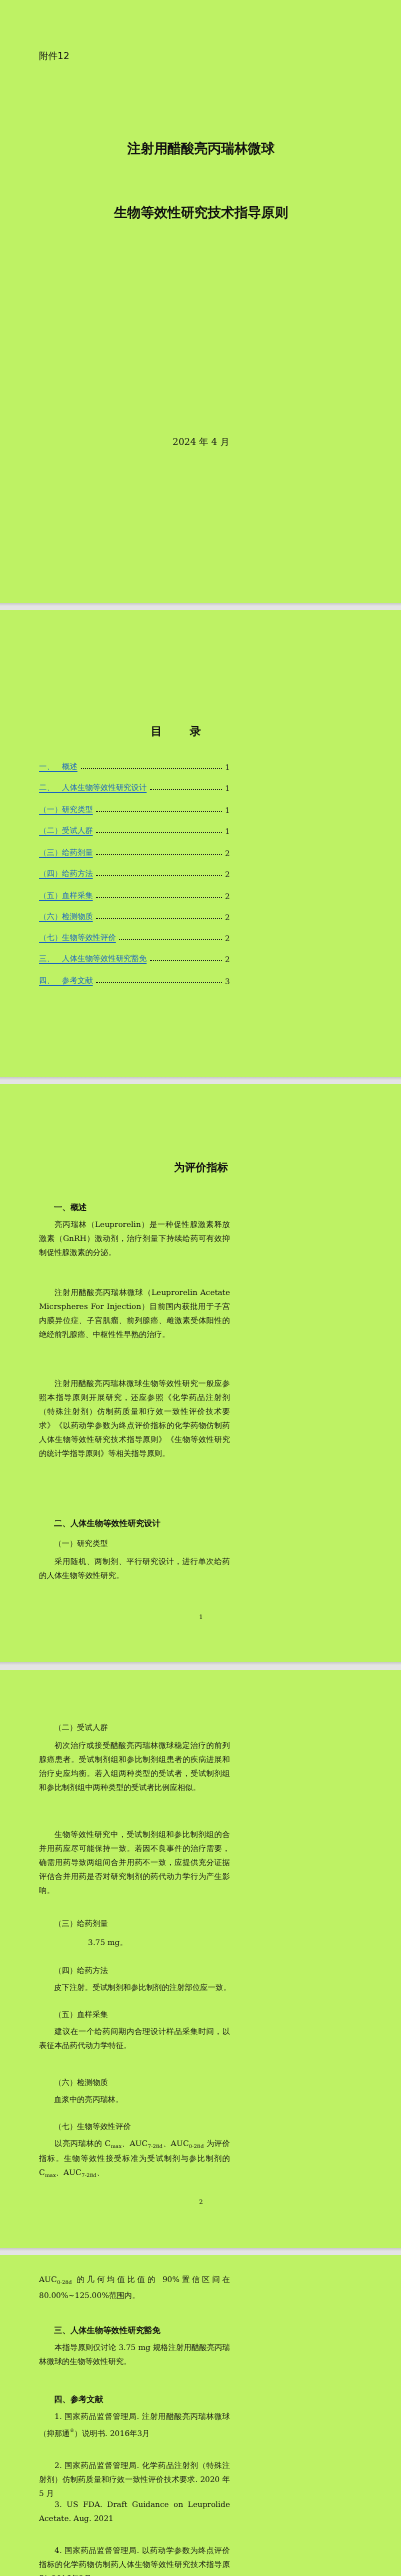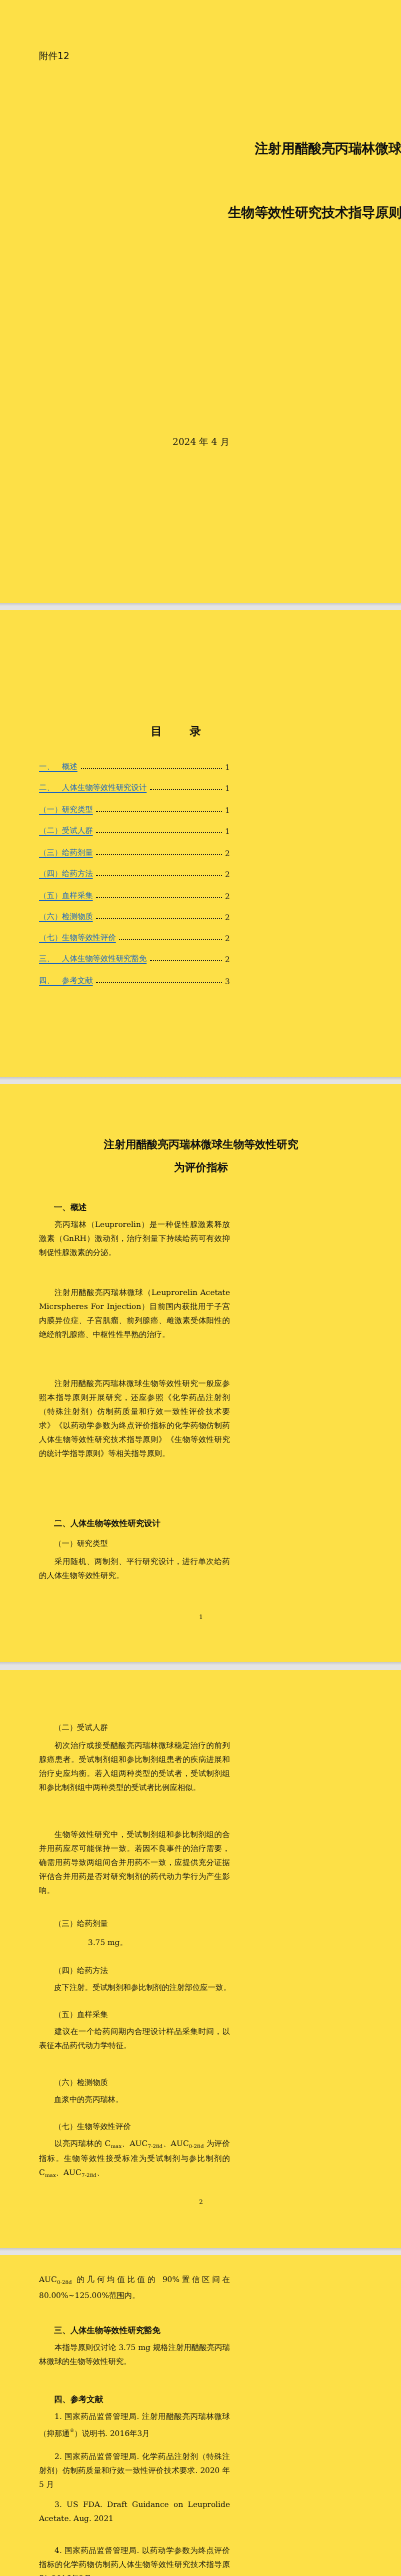--- a/index.html
+++ b/index.html
@@ -1,21 +1,21 @@
 <!DOCTYPE html>
 <html style="font-size:8.2px"><head>
 <meta charset="utf-8">
 <style>
   html, body { margin: 0; padding: 0; background: #ffffff; }
   body { width: 402px; font-family: "DejaVu Serif", "Liberation Serif", serif; color: #111; }
-  .page { position: relative; width: 402px; background: #fde047; overflow: hidden; }
+  .page { position: relative; width: 402px; background: #bef264; overflow: hidden; }
   .sep { width: 402px; height: 7.2px; background: linear-gradient(#c8c8c8 0px, #d6d6d6 1.5px, #e4e4e4 3.1px, #e4e4e4 7.2px); }
   .abs { position: absolute; }
   .attach { left: 39px; top: 50px; font-family: "DejaVu Sans", "Liberation Sans", sans-serif; font-size: 9.3px; }
-  .cover-title { left: 0; width: 402px; text-align: right; font-size: 13.4px; font-weight: bold; letter-spacing: 0px; }
+  .cover-title { left: 0; width: 402px; text-align: center; font-size: 13.4px; font-weight: bold; letter-spacing: 0px; }
   .cover-date { left: 0; width: 402px; text-align: center; font-size: 9.3px; }
   .toc-heading { left: 0; width: 360px; text-align: center; font-size: 11.3px; font-weight: bold; letter-spacing: 8.2px; }
   .toc-row { left: 39px; width: 191px; height: 15.5px; display: flex; align-items: flex-end; font-size: 7.7px; }
   .toc-label { color: #1a64c0; text-decoration: underline; text-underline-offset: 1.5px; white-space: nowrap; cursor: pointer; margin-top: 31px; }
   .toc-dots { flex: 1; border-bottom: 1px dotted #222; margin: 0 3.1px 2.6px 3.1px; }
   .toc-page { color: #222; width: 5.2px; text-align: right; }
   .body-title { left: 0; width: 402px; text-align: center; font-size: 10.8px; font-weight: bold; line-height: 23px; }
   .h1 { left: 54px; font-family: "DejaVu Sans", "Liberation Sans", sans-serif; font-weight: bold; font-size: 8.2px; }
   .h2 { left: 54px; font-size: 7.7px; }
   .para { left: 39px; width: 191px; font-size: 7.7px; line-height: 14px; text-indent: 15.5px; text-align: justify; }
@@ -91,21 +91,20 @@
     </div>
   <div class="abs toc-row" style="top:360px;">
       <span class="toc-label">四、　参考文献</span>
       <span class="toc-dots"></span>
       <span class="toc-page">3</span>
     </div>
 </div>
 <div class="sep"></div>
 
 <div class="page" style="height:578px;">
-  <div class="abs body-title" style="top:49px;">注射用醋酸亮丙瑞林微球生物等效性研究</div>
   <div class="abs body-title" style="top:72px;">为评价指标</div>
 
   <div class="abs h1" style="top:118px;">一、概述</div>
   <div class="abs para" style="top:134px;">亮丙瑞林（Leuprorelin）是一种促性腺激素释放激素（GnRH）激动剂，治疗剂量下持续给药可有效抑制促性腺激素的分泌。</div>
   <div class="abs para" style="top:202px;">注射用醋酸亮丙瑞林微球（Leuprorelin Acetate Micrspheres For Injection）目前国内获批用于子宫内膜异位症、子宫肌瘤、前列腺癌、雌激素受体阳性的绝经前乳腺癌、中枢性性早熟的治疗。</div>
   <div class="abs para" style="top:293px;">注射用醋酸亮丙瑞林微球生物等效性研究一般应参照本指导原则开展研究，还应参照《化学药品注射剂（特殊注射剂）仿制药质量和疗效一致性评价技术要求》《以药动学参数为终点评价指标的化学药物仿制药人体生物等效性研究技术指导原则》《生物等效性研究的统计学指导原则》等相关指导原则。</div>
 
   <div class="abs h1" style="top:434px;">二、人体生物等效性研究设计</div>
   <div class="abs h2" style="top:455px;">（一）研究类型</div>
   <div class="abs para" style="top:471px;">采用随机、两制剂、平行研究设计，进行单次给药的人体生物等效性研究。</div>
@@ -140,18 +139,18 @@
 
 <div class="page" style="height:463px;">
   <div class="abs para noindent" style="top:18.5px;"><span>AUC</span><sub>0-28d</sub><span> 的几何均值比值的 90%置信区间在 80.00%~125.00%范围内。</span></div>
 
   <div class="abs h1" style="top:70px;">三、人体生物等效性研究豁免</div>
   <div class="abs para" style="top:86px;">本指导原则仅讨论 3.75 mg 规格注射用醋酸亮丙瑞林微球的生物等效性研究。</div>
 
   <div class="abs h1" style="top:139px;">四、参考文献</div>
 
   <div class="abs para" style="top:155px;"><span>1. 国家药品监督管理局. 注射用醋酸亮丙瑞林微球（抑那通</span><sup>®</sup><span>）说明书. 2016年3月</span></div>
-  <div class="abs para" style="top:195px;">2. 国家药品监督管理局. 化学药品注射剂（特殊注射剂）仿制药质量和疗效一致性评价技术要求. 2020 年 5 月</div>
+  <div class="abs para" style="top:204px;">2. 国家药品监督管理局. 化学药品注射剂（特殊注射剂）仿制药质量和疗效一致性评价技术要求. 2020 年 5 月</div>
   <div class="abs para" style="top:243px;">3. US FDA. Draft Guidance on Leuprolide Acetate. Aug. 2021</div>
   <div class="abs para" style="top:289px;">4. 国家药品监督管理局. 以药动学参数为终点评价指标的化学药物仿制药人体生物等效性研究技术指导原则. 2016年3月</div>
 
 </div>
 
 
 </body></html>

